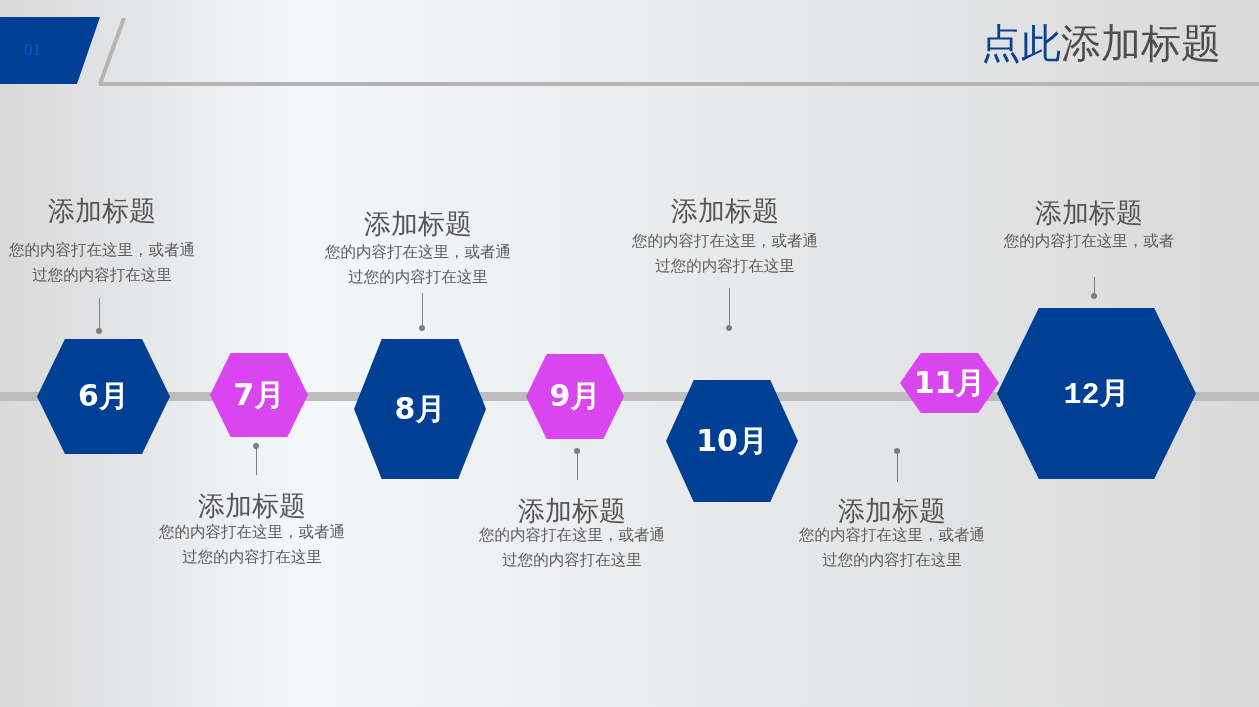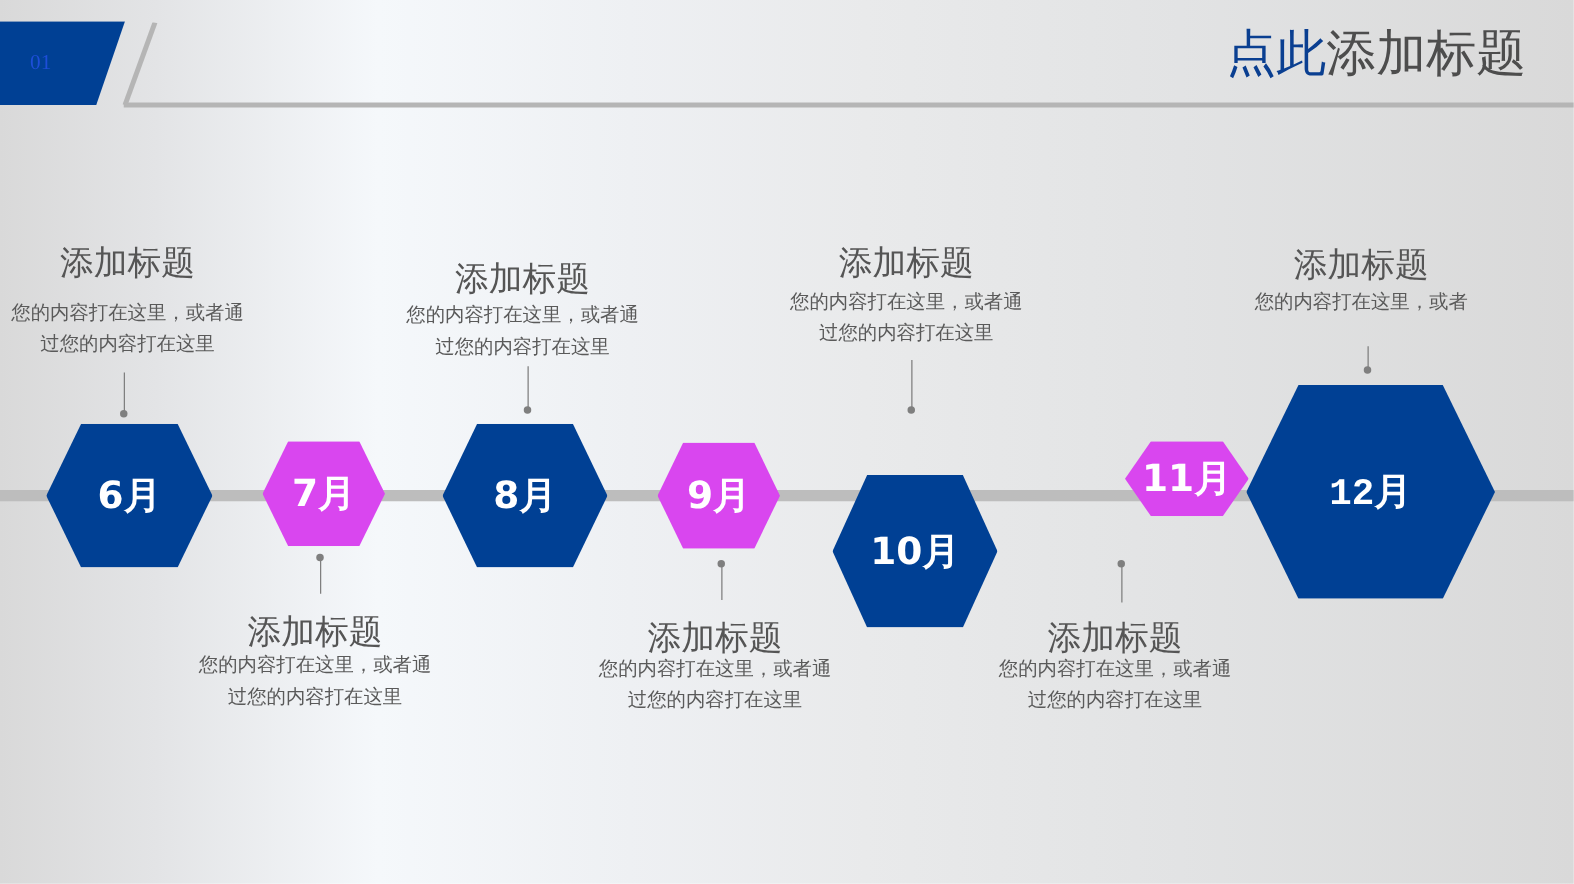--- a/index.html
+++ b/index.html
@@ -60,21 +60,21 @@
 </div>
 
 <div class="abs bar"></div>
 
 <div class="abs hex blue" style="left:37px;top:339px;width:133px;height:115px;">
   <span>6月</span>
 </div>
 <div class="abs hex gray" style="left:210px;top:353px;width:98px;height:84px;">
   <span>7月</span>
 </div>
-<div class="abs hex blue" style="left:354px;top:339px;width:132px;height:115px;">
+<div class="abs hex blue" style="left:354px;top:339px;width:132px;height:140px;">
   <span>8月</span>
 </div>
 <div class="abs hex gray" style="left:526px;top:354px;width:98px;height:85px;text-align:right;">
   <span>9月</span>
 </div>
 <div class="abs hex blue" style="left:666px;top:336px;width:132px;height:122px;margin-top:44px;">
   <span>10月</span>
 </div>
 <div class="abs hex gray" style="left:900px;top:353px;width:99px;height:60px;">
   <span>11月</span>

